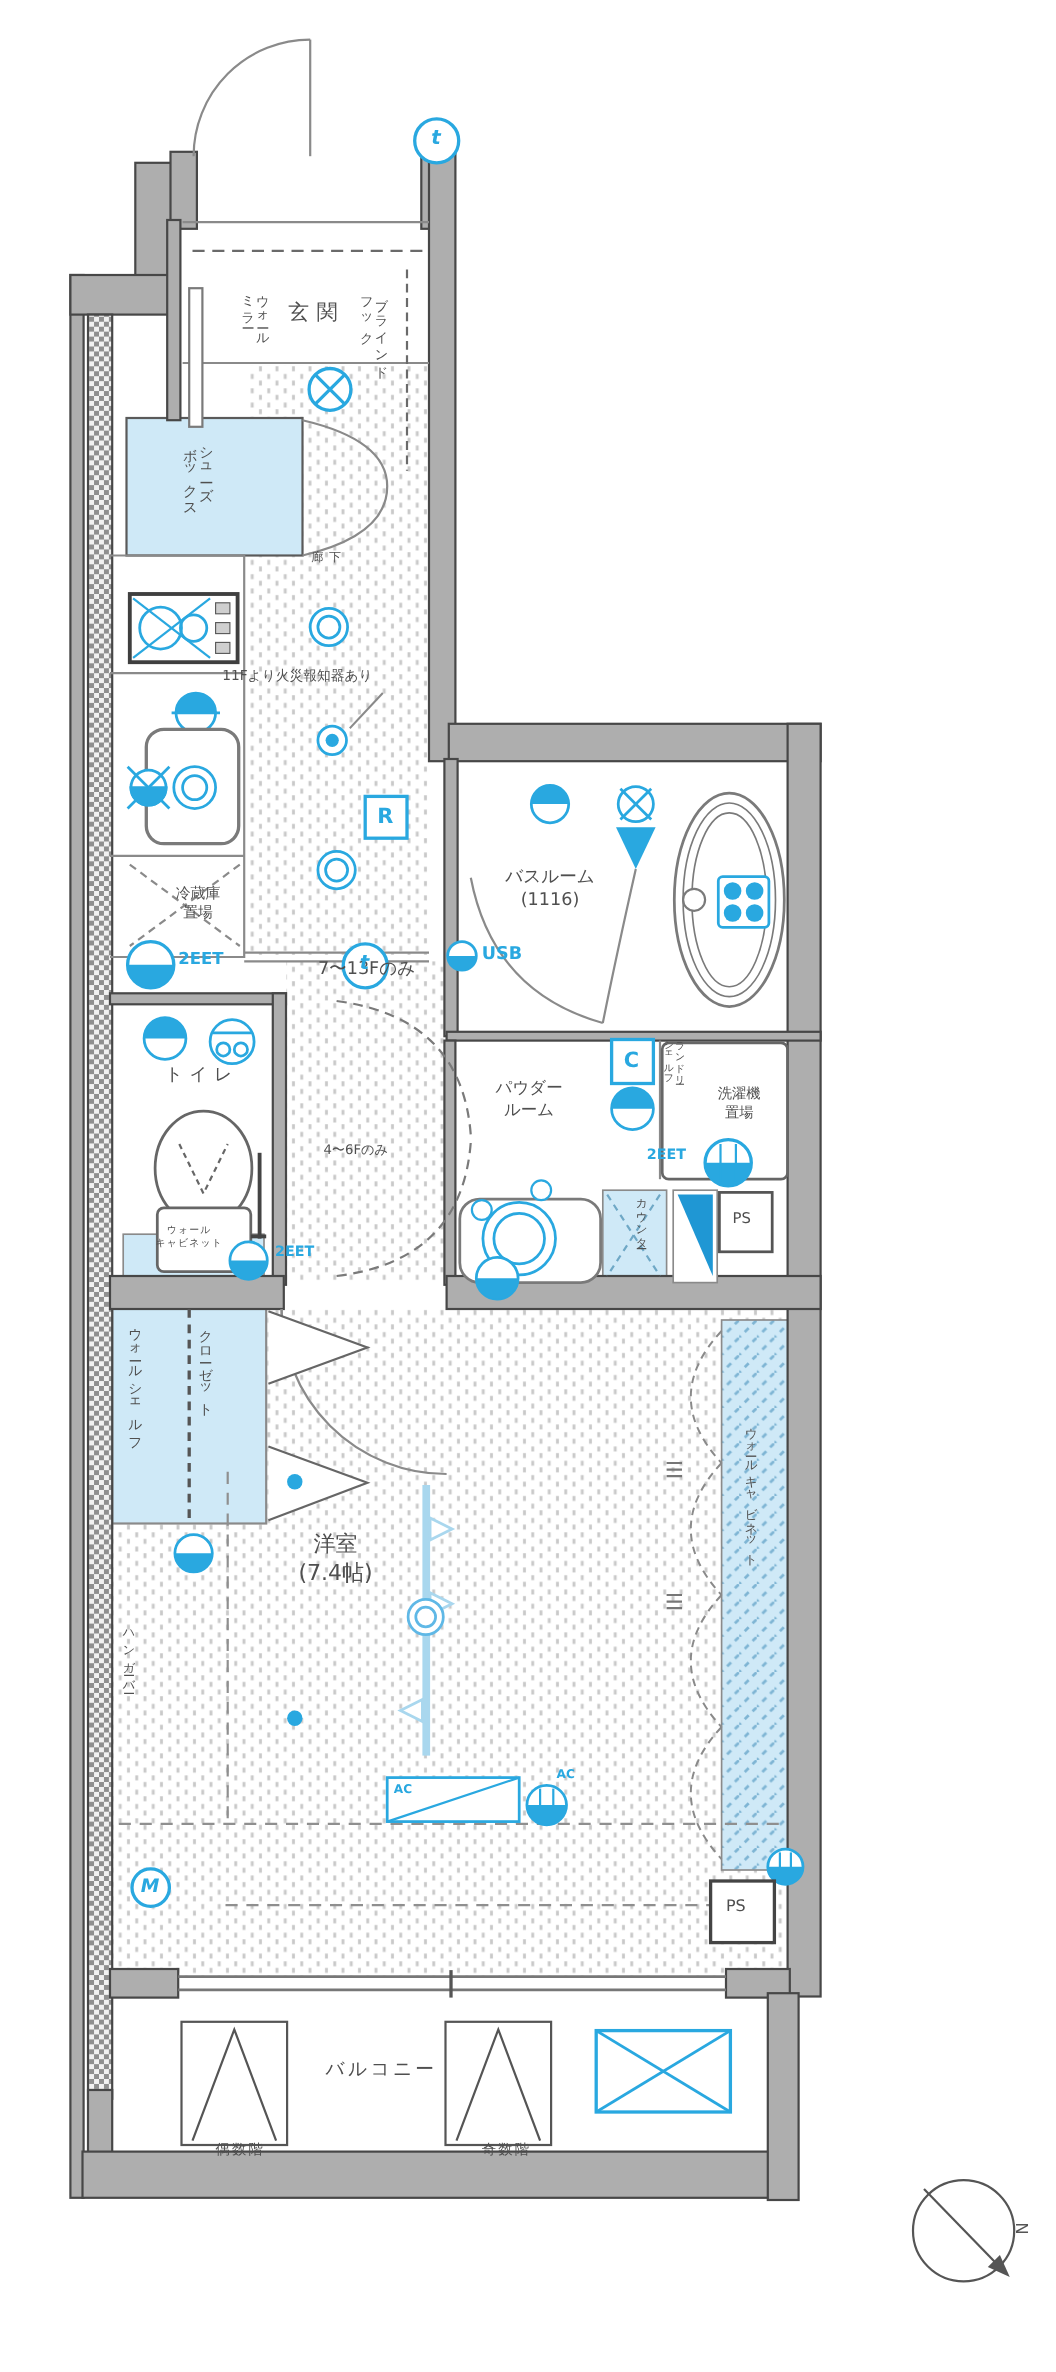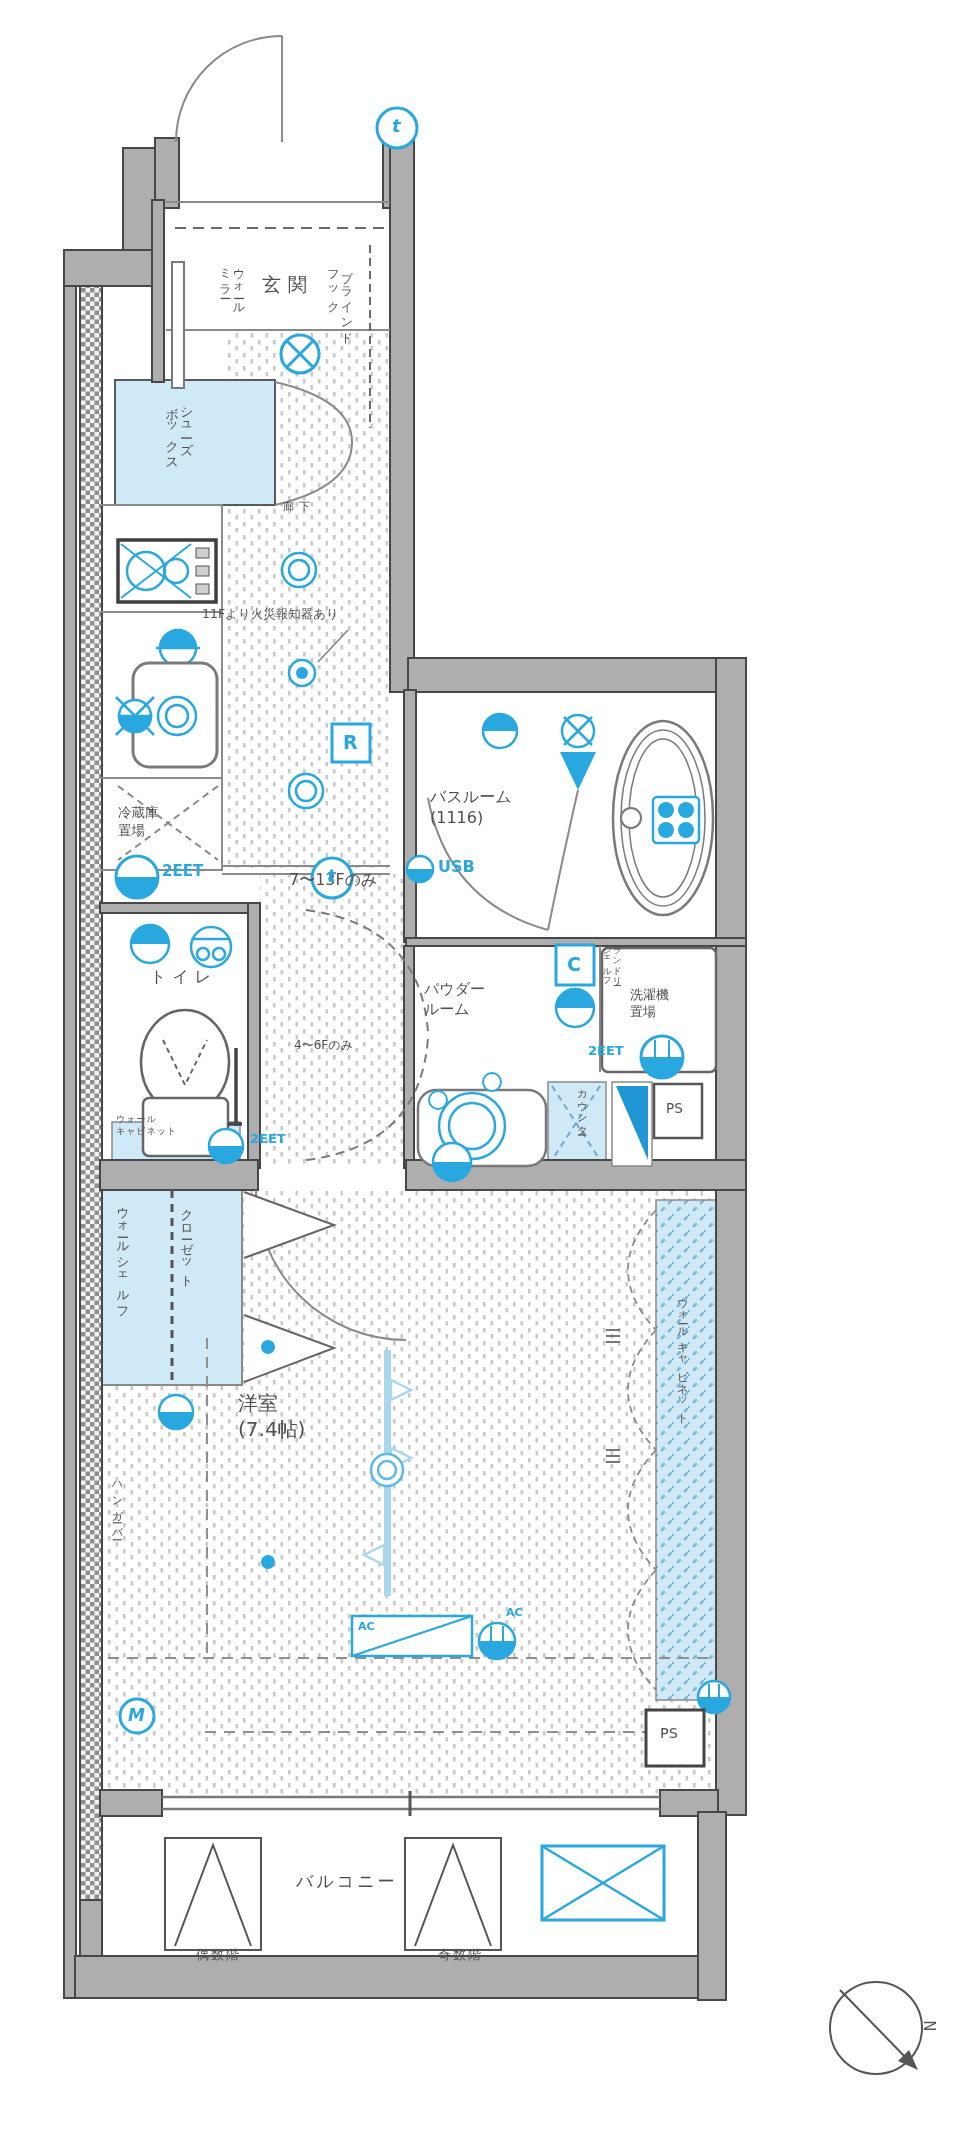--- a/index.html
+++ b/index.html
@@ -1,20 +1,20 @@
 <!DOCTYPE html>
 <html><head>
 <meta charset="utf-8">
 <style>
   html,body{margin:0;padding:0;background:#ffffff}
   .plan{position:relative;width:960px;height:2156px;background:#ffffff;
         font-family:"DejaVu Sans","Liberation Sans",sans-serif;overflow:hidden}
   svg.base{position:absolute;left:0;top:0}
   .lbl{position:absolute;color:#4f4f4f;line-height:1.32;white-space:pre-line;z-index:5}
-  .c{}
+  .c{text-align:center}
   .v{writing-mode:vertical-rl;text-orientation:upright;line-height:1.12;letter-spacing:2px}
   .blue{color:#29a8e0;font-weight:700}
   .it{font-style:italic}
   .north{transform:rotate(90deg)}
 </style>
 <title>間取り図</title></head>
 <body>
 
 <div class="plan">
 
@@ -319,21 +319,21 @@
 
 <div class="lbl" style="left:262px;top:272px;font-size:19px;letter-spacing:7px">玄関</div>
 <div class="lbl v" style="left:218px;top:260px;font-size:12px">ウォール
 ミラー</div>
 <div class="lbl v" style="left:326px;top:262px;font-size:12px">ブラインド
 フック</div>
 <div class="lbl v" style="left:164px;top:398px;font-size:13px">シューズ
 ボックス</div>
 <div class="lbl" style="left:283px;top:500px;font-size:11px;letter-spacing:5px">廊下</div>
 <div class="lbl" style="left:202px;top:606px;font-size:12.5px">11Fより火災報知器あり</div>
-<div class="lbl c" style="left:118px;top:804px;width:104px;font-size:13.5px">冷蔵庫
+<div class="lbl c" style="left:128px;top:804px;width:104px;font-size:13.5px">冷蔵庫
 置場</div>
 <div class="lbl blue" style="left:162px;top:862px;font-size:15px">2EET</div>
 <div class="lbl c" style="left:430px;top:786px;width:140px;font-size:16px">バスルーム
 (1116)</div>
 <div class="lbl" style="left:150px;top:966px;font-size:16px;letter-spacing:6px">トイレ</div>
 <div class="lbl c" style="left:116px;top:1114px;width:112px;font-size:9px;letter-spacing:1px">ウォール
 キャビネット</div>
 <div class="lbl blue" style="left:250px;top:1130px;font-size:13px">2EET</div>
 <div class="lbl" style="left:289px;top:869px;font-size:16px">7〜13Fのみ</div>
 <div class="lbl" style="left:294px;top:1038px;font-size:12px">4〜6Fのみ</div>

